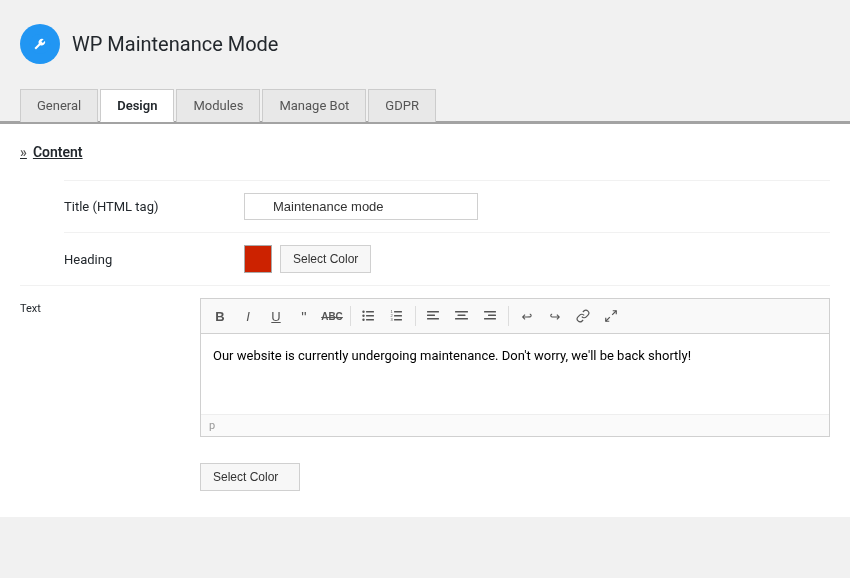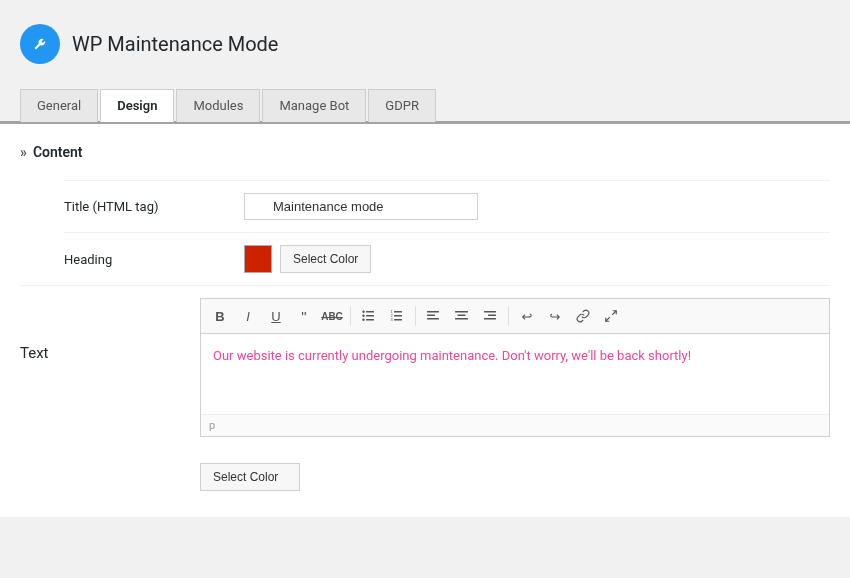--- a/index.html
+++ b/index.html
@@ -69,20 +69,21 @@
       border-top: none;
     }
     .section-heading {
       font-size: 14px;
       font-weight: 600;
       color: #23282d;
       margin-bottom: 20px;
       display: flex;
       align-items: center;
       gap: 6px;
+      text-decoration: underline;
     }
     .section-heading::before {
       content: "»";
       color: #555;
     }
     
     .form-row {
       display: flex;
       align-items: center;
       padding: 12px 0;
@@ -132,25 +133,24 @@
     }
     
     .text-row {
       display: flex;
       align-items: flex-start;
       padding: 12px 0;
       border-top: 1px solid #f1f1f1;
     }
     .text-label {
       width: 180px;
-      font-size: 15px;
+      font-size: 11px;
       color: #23282d;
       flex-shrink: 0;
       padding-top: 4px;
-      margin-top: 42px;
     }
     .editor-wrap {
       flex: 1;
       border: 1px solid #d0d0d0;
       background: #fff;
     }
     .editor-toolbar {
       display: flex;
       align-items: center;
       border-bottom: 1px solid #d0d0d0;
@@ -175,21 +175,21 @@
     .toolbar-divider {
       width: 1px;
       height: 20px;
       background: #ddd;
       margin: 0 3px;
     }
     .editor-content {
       padding: 12px;
       min-height: 80px;
       font-size: 13px;
-      color: #ec4899;
+      color: #000000;
       line-height: 1.6;
     }
     .editor-footer {
       border-top: 1px solid #eee;
       padding: 4px 8px;
       font-size: 11px;
       color: #999;
       background: #fafafa;
     }
     .color-row {

